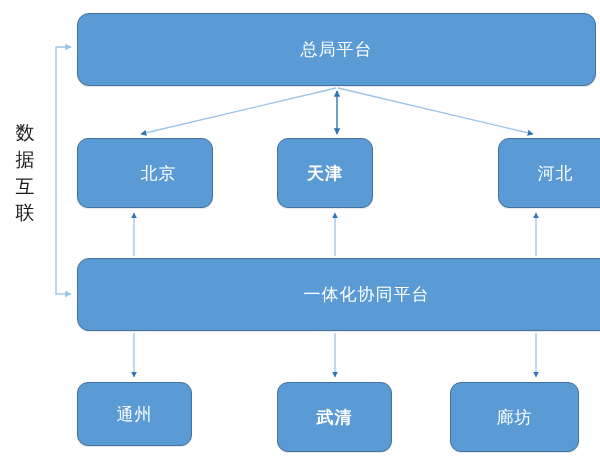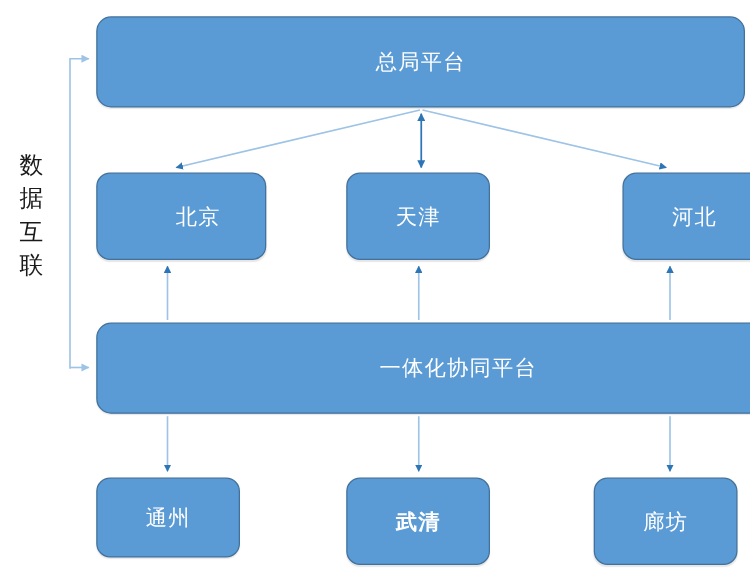--- a/index.html
+++ b/index.html
@@ -130,37 +130,37 @@
   </div>
 
   <div class="node big" style="left:77px; top:13px; width:519px; height:73px;">
     <span class="node-label">总局平台</span>
   </div>
 
   <div class="node small" style="left:77px; top:138px; width:136px; height:70px;padding-left:27px;">
     <span class="node-label">北京</span>
   </div>
 
-  <div class="node small" style="left:277px; top:138px; width:115px; height:70px;">
+  <div class="node small" style="left:277px; top:138px; width:96px; height:70px;font-weight:bold;">
     <span class="node-label">天津</span>
   </div>
 
   <div class="node small" style="left:478px; top:138px; width:115px; height:70px;margin-left:20px;">
     <span class="node-label">河北</span>
   </div>
 
   <div class="node big" style="left:77px; top:258px; width:579px; height:73px;">
     <span class="node-label">一体化协同平台</span>
   </div>
 
   <div class="node small" style="left:77px; top:382px; width:115px; height:64px;">
     <span class="node-label">通州</span>
   </div>
 
   <div class="node small" style="left:277px; top:382px; width:115px; height:70px;font-weight:bold;">
     <span class="node-label">武清</span>
   </div>
 
-  <div class="node small" style="left:475px; top:382px; width:115px; height:70px;">
+  <div class="node small" style="left:450px; top:382px; width:129px; height:70px;">
     <span class="node-label">廊坊</span>
   </div>
 
 </div>
 
 </body></html>

